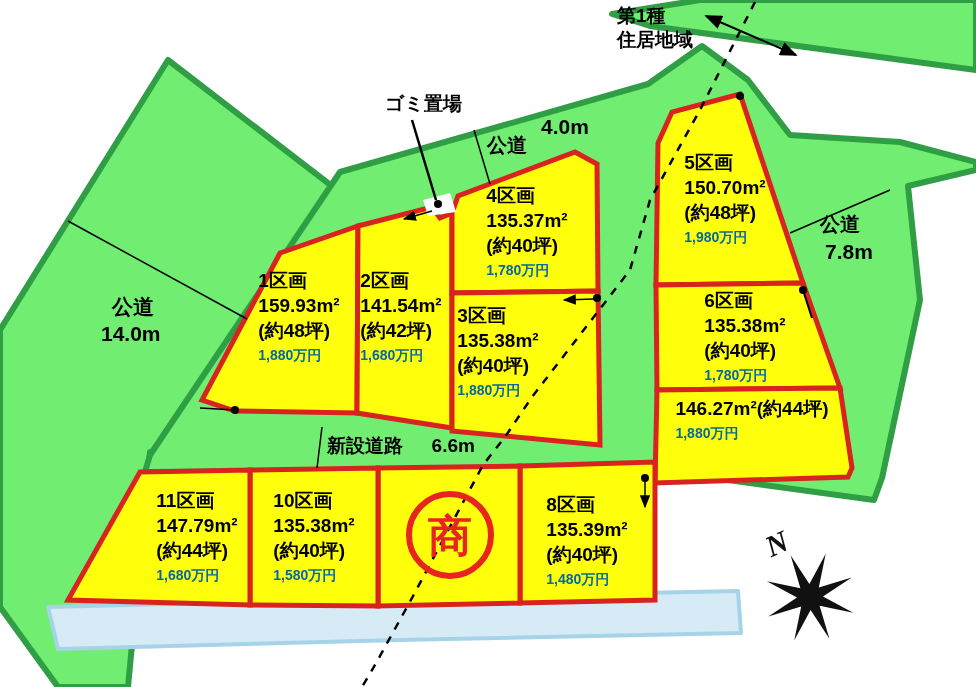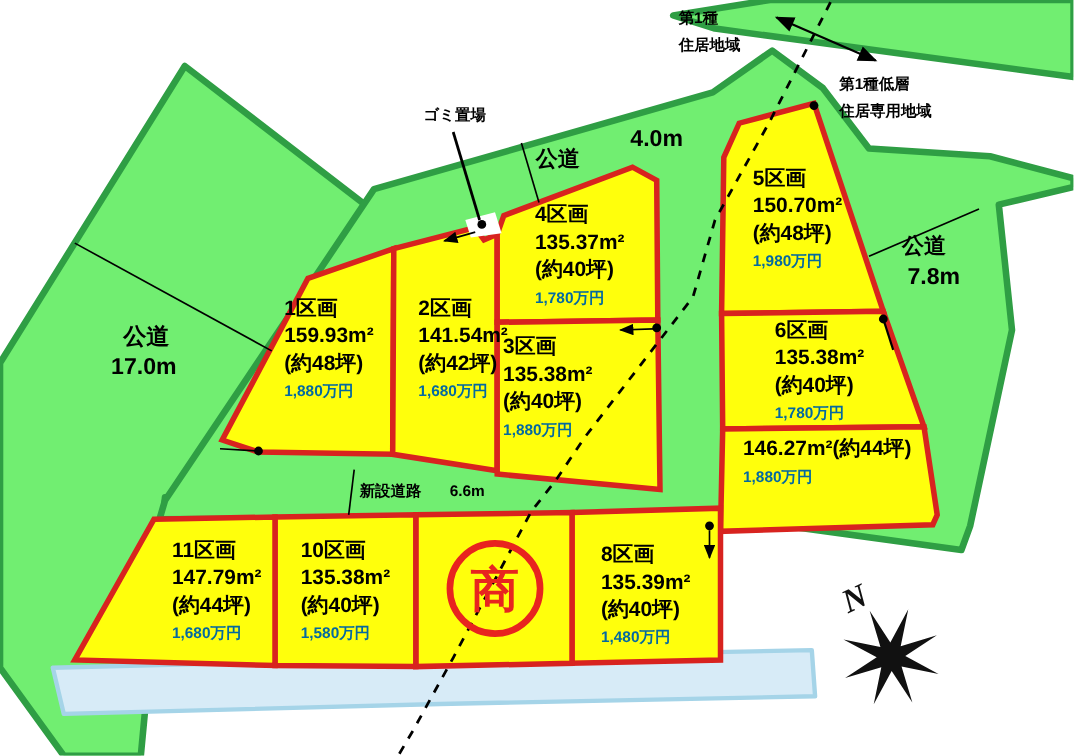--- a/index.html
+++ b/index.html
@@ -8,21 +8,21 @@
     font-family:"Liberation Sans","DejaVu Sans",sans-serif;background:#fff;
   }
   #plan{position:absolute;left:0;top:0;}
   .lbl{position:absolute;font-weight:bold;color:#000;white-space:nowrap;line-height:24px;}
   .lot{
     position:absolute;transform:translateX(-50%);
     font-weight:bold;color:#000;font-size:19px;line-height:25px;white-space:nowrap;
   }
   .lot .price{color:#0369a1;font-size:14px;}
   .lot div:empty{display:none;}
-  .fs21{font-size:21px;} .fs20{font-size:20px;} .fs19{font-size:14px;}
+  .fs21{font-size:21px;} .fs20{font-size:20px;} .fs19{font-size:19px;}
 </style>
 </head>
 <body>
 
 <div id="stage">
 
   <svg id="plan" width="976" height="687" viewBox="0 0 976 687">
     <defs>
       <marker id="arr" viewBox="0 0 10 8" refX="9" refY="4" markerWidth="9" markerHeight="7" orient="auto-start-reverse">
         <path d="M0,0 L10,4 L0,8 z" fill="#000"></path>
@@ -93,49 +93,45 @@
         L853.2,612.7 L819.6,605.8 L829.4,638.7 L810.6,610 L794.3,640.2 L801.2,606.6
         L768.3,616.4 L797,597.6 L766.8,581.3 L800.4,588.2 Z"></path>
       <text x="781" y="553" text-anchor="middle" font-size="30" font-weight="bold" font-style="italic" fill="#111" font-family="Liberation Serif, serif" transform="rotate(-25,781,553)">N</text>
     </g>
   </svg>
 
   <div class="lbl fs19" style="left:617px;top:4px;">
     <div>第1種</div>
     <div>住居地域</div>
   </div>
-  <div class="lbl fs19" style="left:763px;top:64px;">
-    <div>第1種低層</div>
-    <div>住居専用地域</div>
-  </div>
 
   <div class="lbl fs19" style="left:385px;top:92px;">ゴミ置場</div>
 
   <span class="lbl fs20" style="left:487px;top:133px;">公道</span>
-  <span class="lbl fs21" style="left:541px;top:115px;margin-left:32px;">4.0m</span>
+  <span class="lbl fs21" style="left:541px;top:115px;">4.0m</span>
 
   <span class="lbl fs21" style="left:112px;top:295px;">公道</span>
-  <span class="lbl fs21" style="left:101px;top:322px;">17.0m</span>
+  <span class="lbl fs21" style="left:101px;top:322px;">14.0m</span>
 
   <span class="lbl fs20" style="left:820px;top:212px;">公道</span>
   <span class="lbl fs21" style="left:825px;top:240px;">7.8m</span>
 
   <span class="lbl fs19" style="left:327px;top:434px;">
     <span>新設道路</span>
     <span style="display:inline-block;width:18px;"></span>
     <span>6.6m</span>
   </span>
 
   <div class="lot" style="left:299px;top:268px;">
     <div>1区画</div>
     <div>159.93m²</div>
     <div>(約48坪)</div>
     <div class="price">1,880万円</div>
   </div>
-  <div class="lot" style="left:410px;top:268px;padding-left:22px;">
+  <div class="lot" style="left:390px;top:268px;padding-left:22px;">
     <div>2区画</div>
     <div>141.54m²</div>
     <div>(約42坪)</div>
     <div class="price">1,680万円</div>
   </div>
   <div class="lot" style="left:498px;top:303px;">
     <div>3区画</div>
     <div>135.38m²</div>
     <div>(約40坪)</div>
     <div class="price">1,880万円</div>

